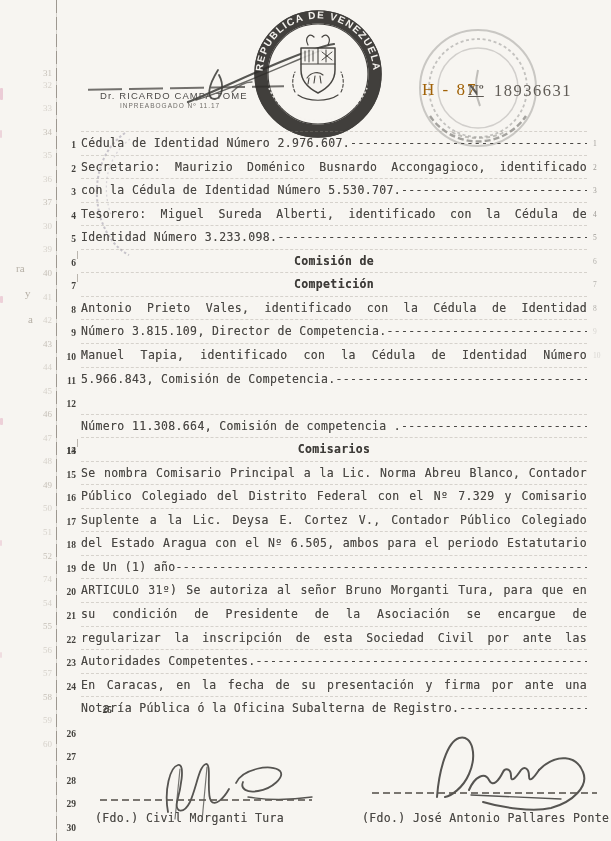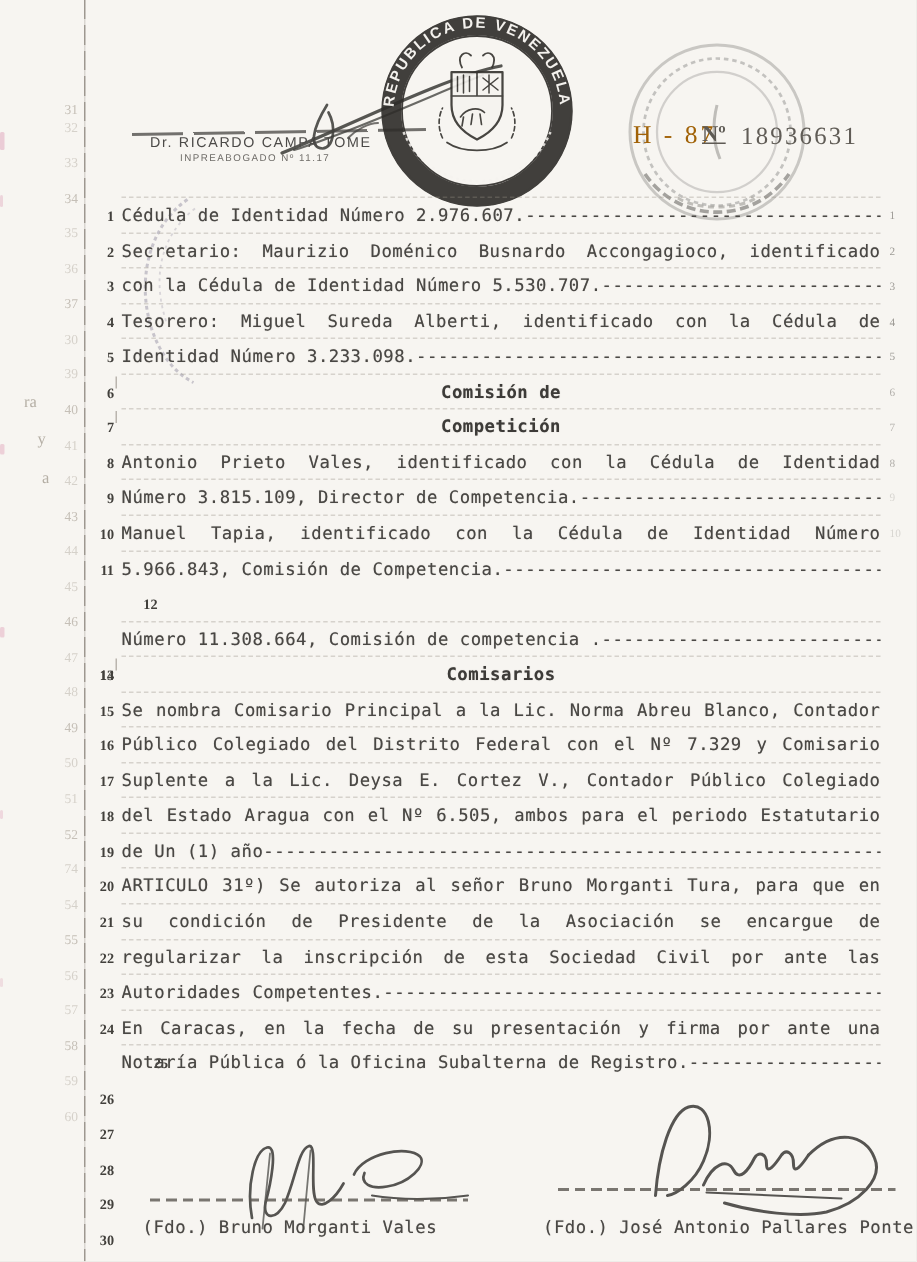--- a/index.html
+++ b/index.html
@@ -153,21 +153,21 @@
       <div class="mnum" style="left: 56px; top: 163.55px;">2</div>
       <div class="mnum" style="left: 56px; top: 187.1px;">3</div>
       <div class="mnum" style="left: 56px; top: 210.65px;">4</div>
       <div class="mnum" style="left: 56px; top: 234.2px;">5</div>
       <div class="mnum" style="left: 56px; top: 257.75px;">6</div>
       <div class="mnum" style="left: 56px; top: 281.3px;">7</div>
       <div class="mnum" style="left: 56px; top: 304.85px;">8</div>
       <div class="mnum" style="left: 56px; top: 328.4px;">9</div>
       <div class="mnum" style="left: 56px; top: 351.95px;">10</div>
       <div class="mnum" style="left: 56px; top: 375.5px;">11</div>
-      <div class="mnum" style="left: 56px; top: 399.05px; margin-left: 29px;">12</div>
+      <div class="mnum" style="left: 56px; top: 399.05px;">12</div>
       <div class="mnum" style="left: 56px; top: 422.6px; margin-top: 23px;">13</div>
       <div class="mnum" style="left: 56px; top: 446.15px;">14</div>
       <div class="mnum" style="left: 56px; top: 469.7px;">15</div>
       <div class="mnum" style="left: 56px; top: 493.25px;">16</div>
       <div class="mnum" style="left: 56px; top: 516.8px;">17</div>
       <div class="mnum" style="left: 56px; top: 540.35px;">18</div>
       <div class="mnum" style="left: 56px; top: 563.9px;">19</div>
       <div class="mnum" style="left: 56px; top: 587.45px;">20</div>
       <div class="mnum" style="left: 56px; top: 611px;">21</div>
       <div class="mnum" style="left: 56px; top: 634.55px;">22</div>
@@ -280,21 +280,21 @@
   <svg style="left:150px;top:755px;" width="180" height="75" viewBox="0 0 180 75">
     <g class="ink" style="stroke-width:1.8;opacity:.85">
       <path d="M18,57 C14,35 20,12 28,10 C36,8 30,36 27,47 C25,58 34,59 40,47 C47,31 49,11 56,9 C62,8 56,39 61,46 C65,52 74,43 79,34"></path>
       <path d="M86,28 C92,14 122,8 130,16 C135,22 122,34 108,36 C97,38 90,34 93,27"></path>
       <path d="M98,42 C122,46 148,44 162,42" style="stroke-width:1.4"></path>
       <path d="M30,14 L25,64" style="stroke-width:1.2;opacity:.8"></path>
       <path d="M57,12 L52,66" style="stroke-width:1.2;opacity:.8"></path>
     </g>
   </svg>
   <div class="dash-rule" style="left:100px;top:799px;width:212px;"></div>
-  <div class="caption" style="left:95px;top:808px;width:240px;">(Fdo.) Bruno Morganti Vales</div>
+  <div class="caption" style="left:95px;top:808px;width:240px;">(Fdo.) Civil Morganti Tura</div>
 
   <svg style="left:415px;top:730px;" width="190" height="85" viewBox="0 0 190 85">
     <g class="ink" style="stroke-width:2;opacity:.85">
       <path d="M22,67 C24,40 32,12 44,8 C58,4 62,26 54,44 C48,58 36,66 30,67"></path>
       <path d="M54,60 C60,46 70,42 74,50 C78,58 84,50 88,42 C90,38 96,38 96,46 C96,54 102,46 106,40 C109,36 114,38 114,46 C114,54 120,46 124,40"></path>
       <path d="M124,40 C142,22 162,26 168,42 C174,56 158,72 136,78 C118,82 88,78 68,72"></path>
       <path d="M56,65 L146,69" style="stroke-width:1.4"></path>
     </g>
   </svg>
   <div class="dash-rule" style="left:372px;top:792px;width:225px;"></div>

